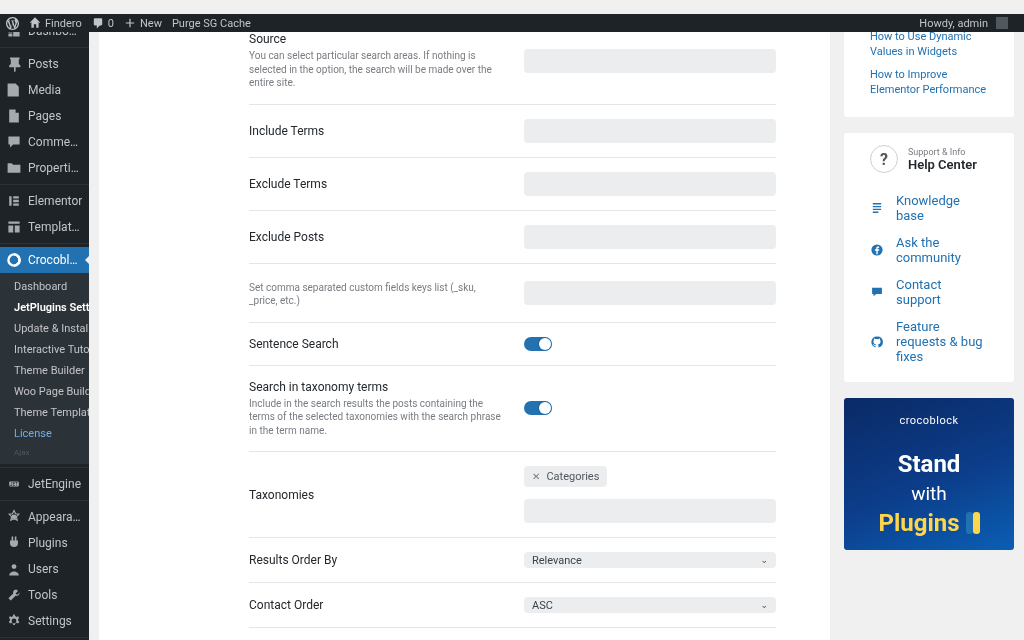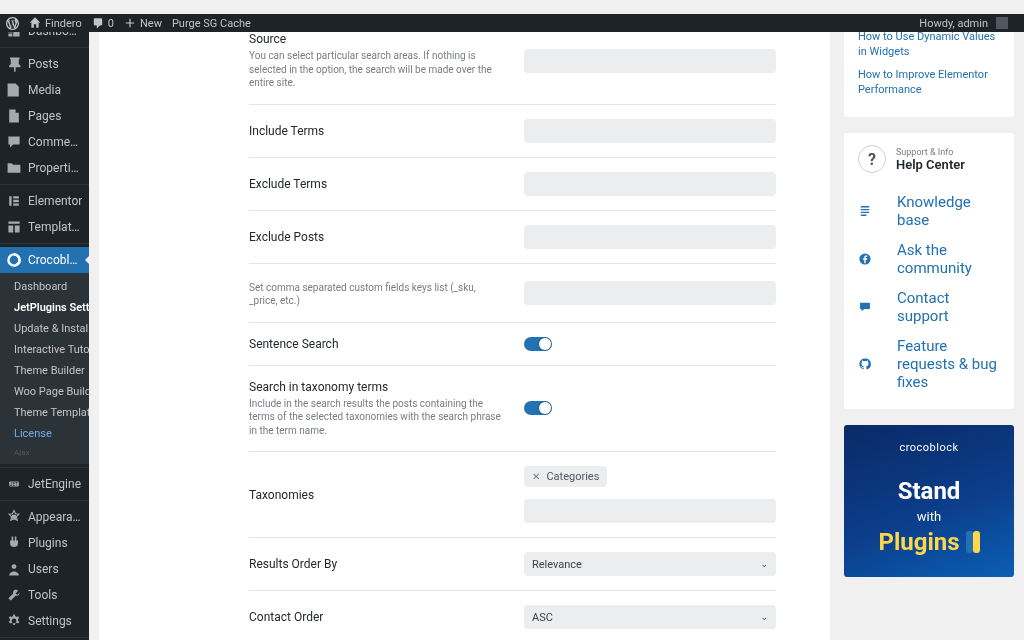--- a/index.html
+++ b/index.html
@@ -32,43 +32,43 @@
   .wrap { display:flex; gap:14px; align-items:flex-start;}
   .panel { background:#fff; border-radius:0 0 2px 2px; padding: 0 0 20px 0; width: 735px; margin-top:0;}
   .panel-inner { padding: 0 54px 0 150px;}
 
   .field-row { display:flex; border-bottom:1px solid #e5e5e5; padding: 14px 0; gap:20px;align-items:center;}
   .field-label { width:255px; flex-shrink:0;}
   .field-label .ttl { font-size:12px; color:#23282d; }
   .field-label .desc { font-size:10px; color:#787c82; margin-top:3px; line-height:1.35;}
   .field-ctrl { flex:1; display:flex; flex-direction:column; gap:6px;}
   .ctrl-input { background:#ecedef; border-radius:4px; height:24px; border:none; width:100%; padding:0 8px; font-size:12px;}
-  .ctrl-select { background:#ecedef; border-radius:4px; height:24px; border:none; width:100%; padding:0 8px; font-size:11px; color:#3c434a; display:flex; align-items:center; justify-content:space-between; cursor:pointer;}
+  .ctrl-select { background:#ecedef; border-radius:4px; height:16px; border:none; width:100%; padding:0 8px; font-size:11px; color:#3c434a; display:flex; align-items:center; justify-content:space-between; cursor:pointer;}
   .ctrl-select .chev { font-size:9px; color:#555;}
   .toggle { width:28px; height:14px; background:#2271b1; border-radius:10px; position:relative; cursor:pointer;}
   .toggle::after { content:''; position:absolute; width:12px; height:12px; background:#fff; border-radius:50%; top:1px; right:1px; box-shadow:0 0 2px rgba(0,0,0,.3);}
   .field-ctrl.toggle-wrap{ align-items:flex-start;}
   .chip { display:inline-flex; align-items:center; gap:6px; background:#ecedef; border-radius:4px; padding:4px 8px; font-size:11px; color:#50575e;}
   .chip .x { font-size:10px; cursor:pointer; color:#787c82;}
 
   
   .side { width:170px; flex-shrink:0;}
-  .card { background:#fff; border-radius:3px; padding:12px 14px; margin-bottom:16px; font-size:11px;}
+  .card { background:#fff; border-radius:3px; padding:12px 26px; margin-bottom:16px; font-size:11px;}
   .card a { display:block; color:#2271b1; margin-bottom:8px; cursor:pointer; line-height:1.35;}
   .card .hc-head { display:flex; align-items:center; gap:10px; margin-bottom:14px;}
   .hc-icon { width:28px; height:28px; border:1px solid #d0d0d0; border-radius:50%; display:flex; align-items:center; justify-content:center; font-size:16px; color:#555; font-weight:700;}
   .hc-title { font-size:13px; font-weight:600; color:#23282d;}
   .hc-sub { font-size:9px; color:#787c82;}
-  .hc-item { display:flex; align-items:center; gap:25px; color:#2271b1; padding:6px 0; cursor:pointer; font-size:15px;}
+  .hc-item { display:flex; align-items:center; gap:12px; color:#2271b1; padding:6px 0; cursor:pointer; font-size:13px;}
   .hc-item .ic { width:14px; height:14px; border-radius:50%; display:flex; align-items:center; justify-content:center; font-size:10px;}
 
   .banner { width:170px; height:152px; background:linear-gradient(160deg,#0a2a66 0%, #0c3d8a 55%, #0a5fb4 100%); border-radius:3px; padding:16px 10px; color:#fff; text-align:center; position:relative; overflow:hidden;}
   .banner .brand { font-size:11px; letter-spacing:.5px; margin-bottom:10px;}
   .banner .big1 { font-size:24px; font-weight:700;margin-top:23px;}
-  .banner .mid { font-size:13px; margin:4px 0;}
+  .banner .mid { font-size:19px; margin:4px 0;}
   .banner .big2 { font-size:24px; font-weight:700; color:#ffd54a; display:flex; align-items:center; justify-content:center; gap:6px;}
   .ribbon { width:14px; height:22px; position:relative; display:inline-block;}
   .ribbon::before, .ribbon::after { content:''; position:absolute; width:7px; height:22px; border-radius:3px;}
   .ribbon::before { left:0; background:#2271b1;}
   .ribbon::after { right:0; background:#ffd54a;}
   .mi svg { fill:#a7aaad; }
   .menu-item.current .mi svg { fill:#fff; }
 </style>
 </head>
 <body>

